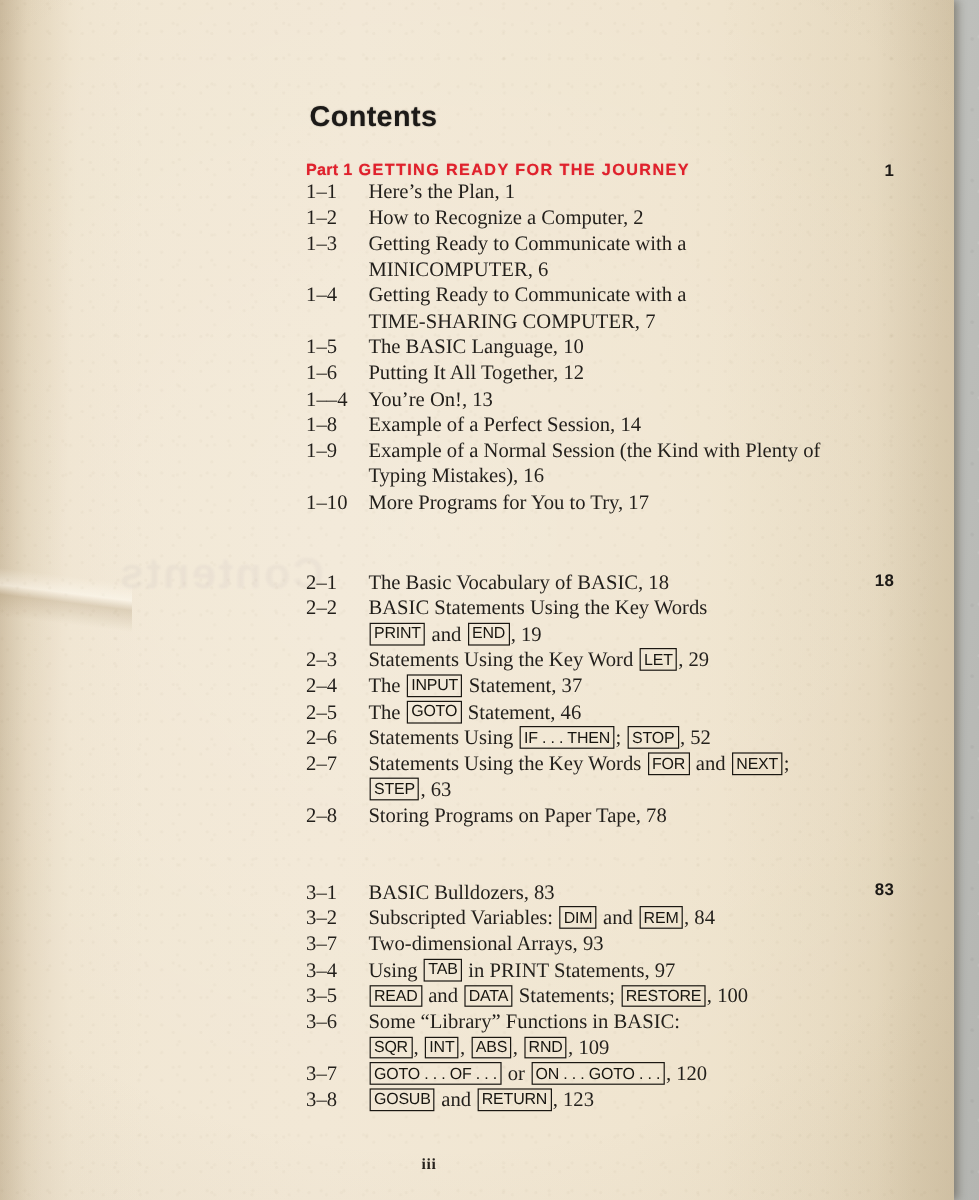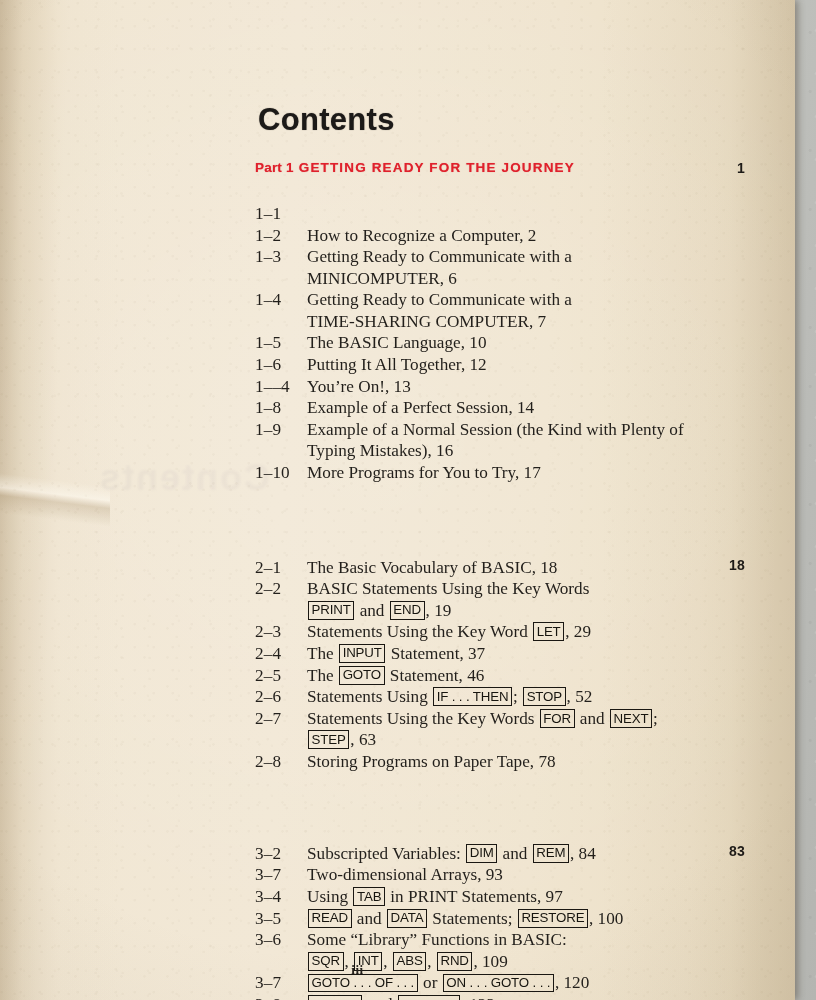--- a/index.html
+++ b/index.html
@@ -124,24 +124,24 @@
   #content {
     position: absolute;
     left: 255px;
     top: 84px;
     width: 490px;
   }
 
   #title {
     font-family: "Liberation Sans", sans-serif;
     font-weight: bold;
-    font-size: 31px;
+    font-size: 24px;
     letter-spacing: .3px;
     color: #1c1a18;
-    margin: 18px 0 22px 3px;
+    margin: 0 0 22px 3px;
     text-shadow: 0 0 1.1px rgba(40,32,22,.5);
   }
 
   .part {
     position: relative;
   }
   .part-head {
     font-family: "Liberation Sans", sans-serif;
     font-weight: bold;
     font-size: 13.5px;
@@ -159,21 +159,21 @@
     right: 0;
     top: 0;
     font-family: "Liberation Sans", sans-serif;
     font-weight: bold;
     font-size: 14px;
     color: #1d1a17;
     letter-spacing: .2px;
   }
 
   .entries {
-    margin-top: 28px;
+    margin-top: 0;
   }
   .entry {
     display: flex;
     align-items: flex-start;
     font-size: 17.2px;
     line-height: 21.2px;
     color: #221f1b;
     margin-bottom: .5px;
   }
   .entry .num {
@@ -237,20 +237,21 @@
 
   <div id="content">
     <h1 id="title">Contents</h1>
     <div id="parts-host">
         <div class="part">
           <div class="part-head"><span class="pn">Part 1</span><span>GETTING READY FOR THE JOURNEY</span></div>
           <div class="part-page">1</div>
           <div class="entries">
             <div class="entry">
               <div class="num">1–1</div>
+              <div class="txt">Here’s the Plan, 1</div>
             </div>
             <div class="entry">
               <div class="num">1–2</div>
               <div class="txt">How to Recognize a Computer, 2</div>
             </div>
             <div class="entry">
               <div class="num">1–3</div>
               <div class="txt">Getting Ready to Communicate with a<span class="line2">MINICOMPUTER, 6</span></div>
             </div>
             <div class="entry">
@@ -319,20 +320,24 @@
               <div class="num">2–8</div>
               <div class="txt">Storing Programs on Paper Tape, 78</div>
             </div>
           </div>
         </div>
         <div class="gap-md"></div>
         <div class="part">
           <div class="part-page">83</div>
           <div class="entries">
             <div class="entry">
+              <div class="num">3–1</div>
+              <div class="txt">BASIC Bulldozers, 83</div>
+            </div>
+            <div class="entry">
               <div class="num">3–2</div>
               <div class="txt">Subscripted Variables: <span class="kw">DIM</span> and <span class="kw">REM</span>, 84</div>
             </div>
             <div class="entry">
               <div class="num">3–7</div>
               <div class="txt">Two-dimensional Arrays, 93</div>
             </div>
             <div class="entry">
               <div class="num">3–4</div>
               <div class="txt">Using <span class="kw">TAB</span> in PRINT Statements, 97</div>

